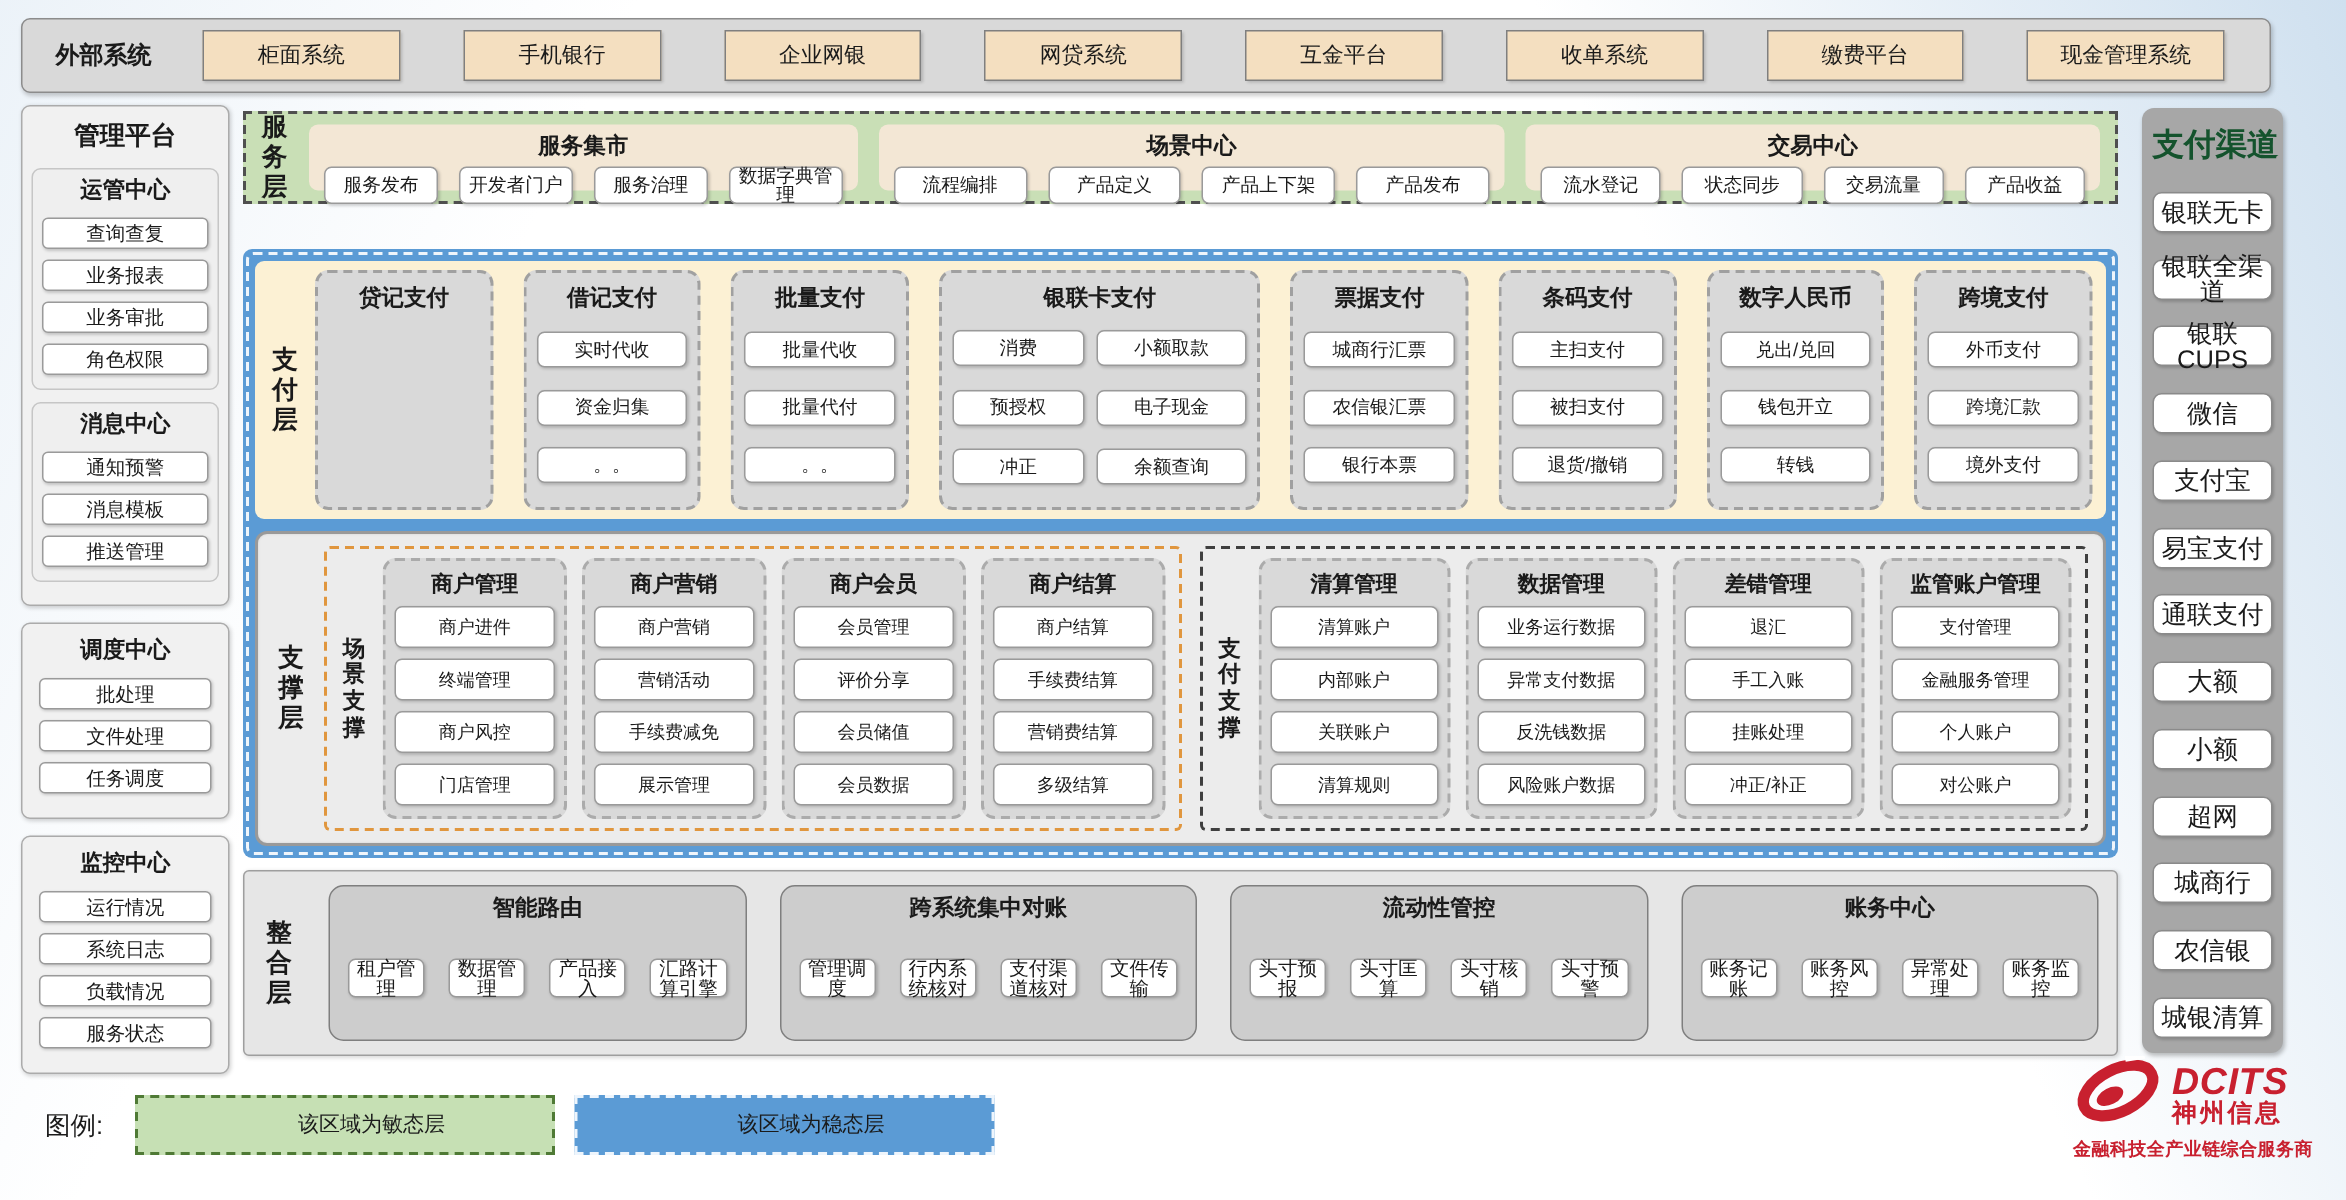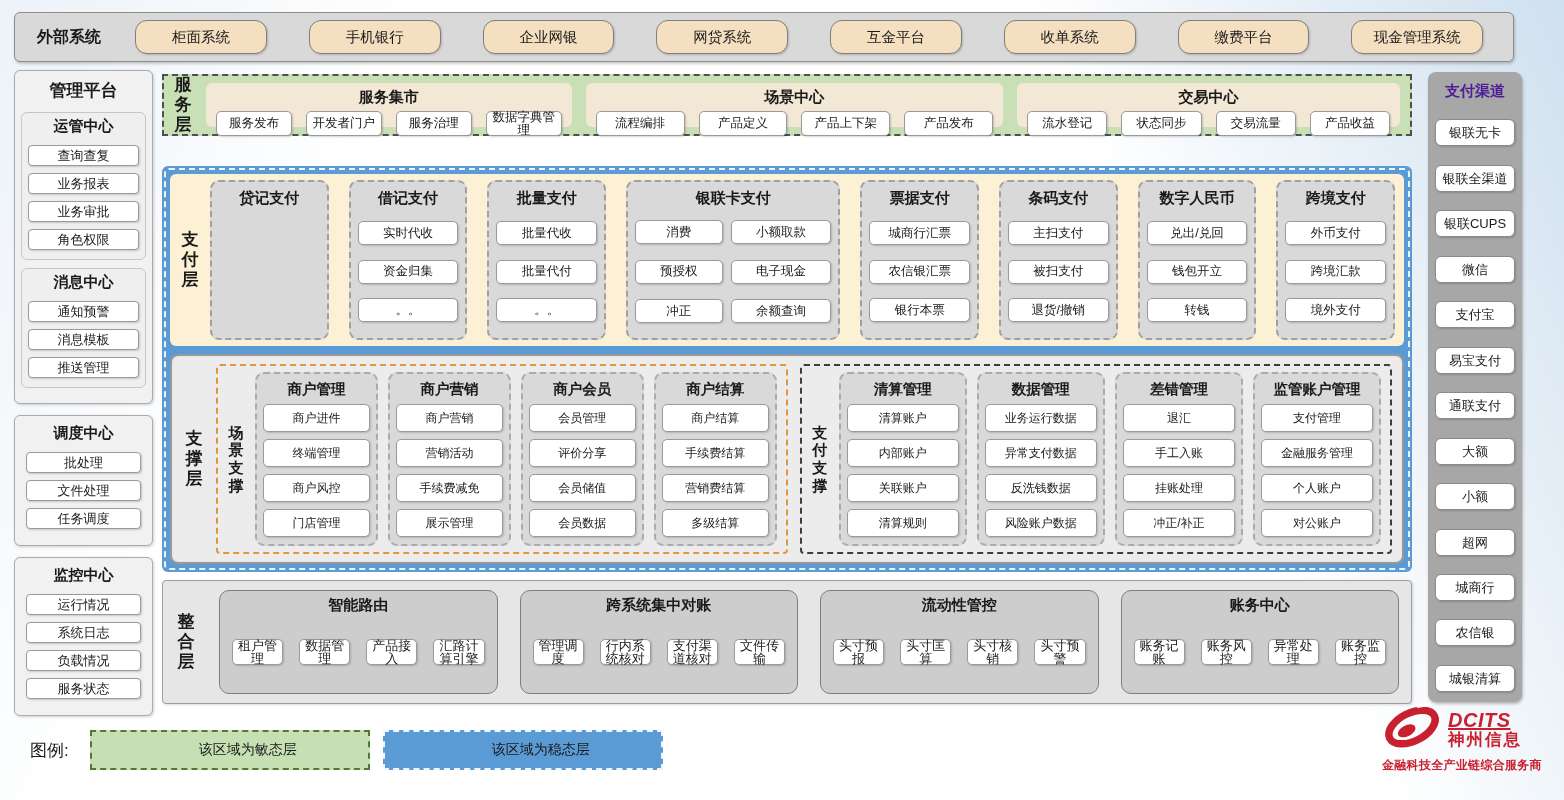--- a/index.html
+++ b/index.html
@@ -7,21 +7,21 @@
   body { font-family:"Liberation Sans","DejaVu Sans",sans-serif; color:#1a1a1a; }
   #app { position:relative; width:1564px; height:800px; overflow:hidden;
          background:linear-gradient(245deg,#cfe0ef 0%, rgba(255,255,255,0) 28%),
                     linear-gradient(115deg, rgba(223,234,244,.6) 0%, rgba(255,255,255,0) 22%),
                     #ffffff; }
 
   
   .btn { background:#fff; border:1px solid #9a9a9a; border-radius:5px; text-align:center;
          box-shadow:1px 1px 2px rgba(0,0,0,.18); font-size:13px; line-height:1;
          display:flex; align-items:center; justify-content:center; padding:4px 2px; }
-  .btn.tan { background:#f4dfc0; border:1px solid #7f7f7f; border-radius:12px; height:34px; font-size:14.5px; }
+  .btn.tan { background:#f4dfc0; border:1px solid #7f7f7f; border-radius:0; height:34px; font-size:14.5px; }
   .group-title { font-weight:700; font-size:15px; text-align:center; padding:3px 0 4px; white-space:nowrap; }
   .group-title.sm { font-size:14.5px; }
   .vlabel { font-weight:700; font-size:17px; width:22px; line-height:1.18; word-break:break-all;
             text-align:center; align-self:center; flex:0 0 auto; }
   .vlabel.sub { font-size:15px; width:18px; }
   .rows { flex:1; display:flex; flex-direction:column; justify-content:space-evenly; gap:6px; }
   .grid2 { flex:1; display:grid; grid-template-columns:1fr 1.15fr; gap:7px 8px; align-content:space-evenly; }
   .grid2.even { grid-template-columns:1fr 1fr 1fr 1fr; gap:10px 16px; }
 
   
@@ -74,34 +74,34 @@
                        background:#e6e6e6; border:1px solid #9e9e9e; border-radius:4px;
                        display:flex; padding:9px 12px; gap:22px; box-shadow:1px 1px 3px rgba(0,0,0,.15); }
   .int-group { flex:1 1 0; background:#cdcdcd; border:1px solid #7f7f7f; border-radius:10px;
                padding:2px 12px 8px; display:flex; flex-direction:column; }
   .int-group .btn { height:26px; font-size:13px; }
 
   
   .right-col { position:absolute; left:1428px; top:72px; width:94px; height:630px; background:#a7a7a7;
                border-radius:8px; display:flex; flex-direction:column; justify-content:space-between;
                padding:10px 7px; box-shadow:1px 2px 3px rgba(0,0,0,.25); }
-  .right-title { color:#4c1d95; font-weight:700; font-size:15px; text-align:center; white-space:nowrap; }
-  .right-col .btn { height:27px; font-size:13px; border-radius:6px; border-color:#8a8a8a; }
+  .right-title { color:#14532d; font-weight:700; font-size:21px; text-align:center; white-space:nowrap; }
+  .right-col .btn { height:27px; font-size:17px; border-radius:6px; border-color:#8a8a8a; }
 
   
   .legend-row { position:absolute; left:30px; top:730px; display:flex; align-items:center; gap:13px; }
   .legend-label { font-size:17px; margin-right:8px; }
   .legend-box { width:280px; height:40px; display:flex; align-items:center; justify-content:center;
                 font-size:14px; border:2px dashed #000;padding-left:36px; }
 
   
   .logo { position:absolute; left:1382px; top:704px; width:178px; color:#c8202f; }
   .logo-top { display:flex; align-items:center; gap:6px; }
   .logo-texts { display:flex; flex-direction:column; line-height:1.05; }
-  .logo-brand { font-size:20px; font-weight:700; font-style:italic; letter-spacing:.5px;text-decoration:underline; }
+  .logo-brand { font-size:25px; font-weight:700; font-style:italic; letter-spacing:.5px; }
   .logo-company { font-size:16.5px; font-weight:700; letter-spacing:2px; }
   .logo-tagline { font-size:12px; font-weight:700; white-space:nowrap; margin-top:3px; letter-spacing:.3px; }
 </style>
 </head>
 <body>
 
 <div id="app">
 
   <div class="ext-bar">
     <div class="ext-label">外部系统</div>

